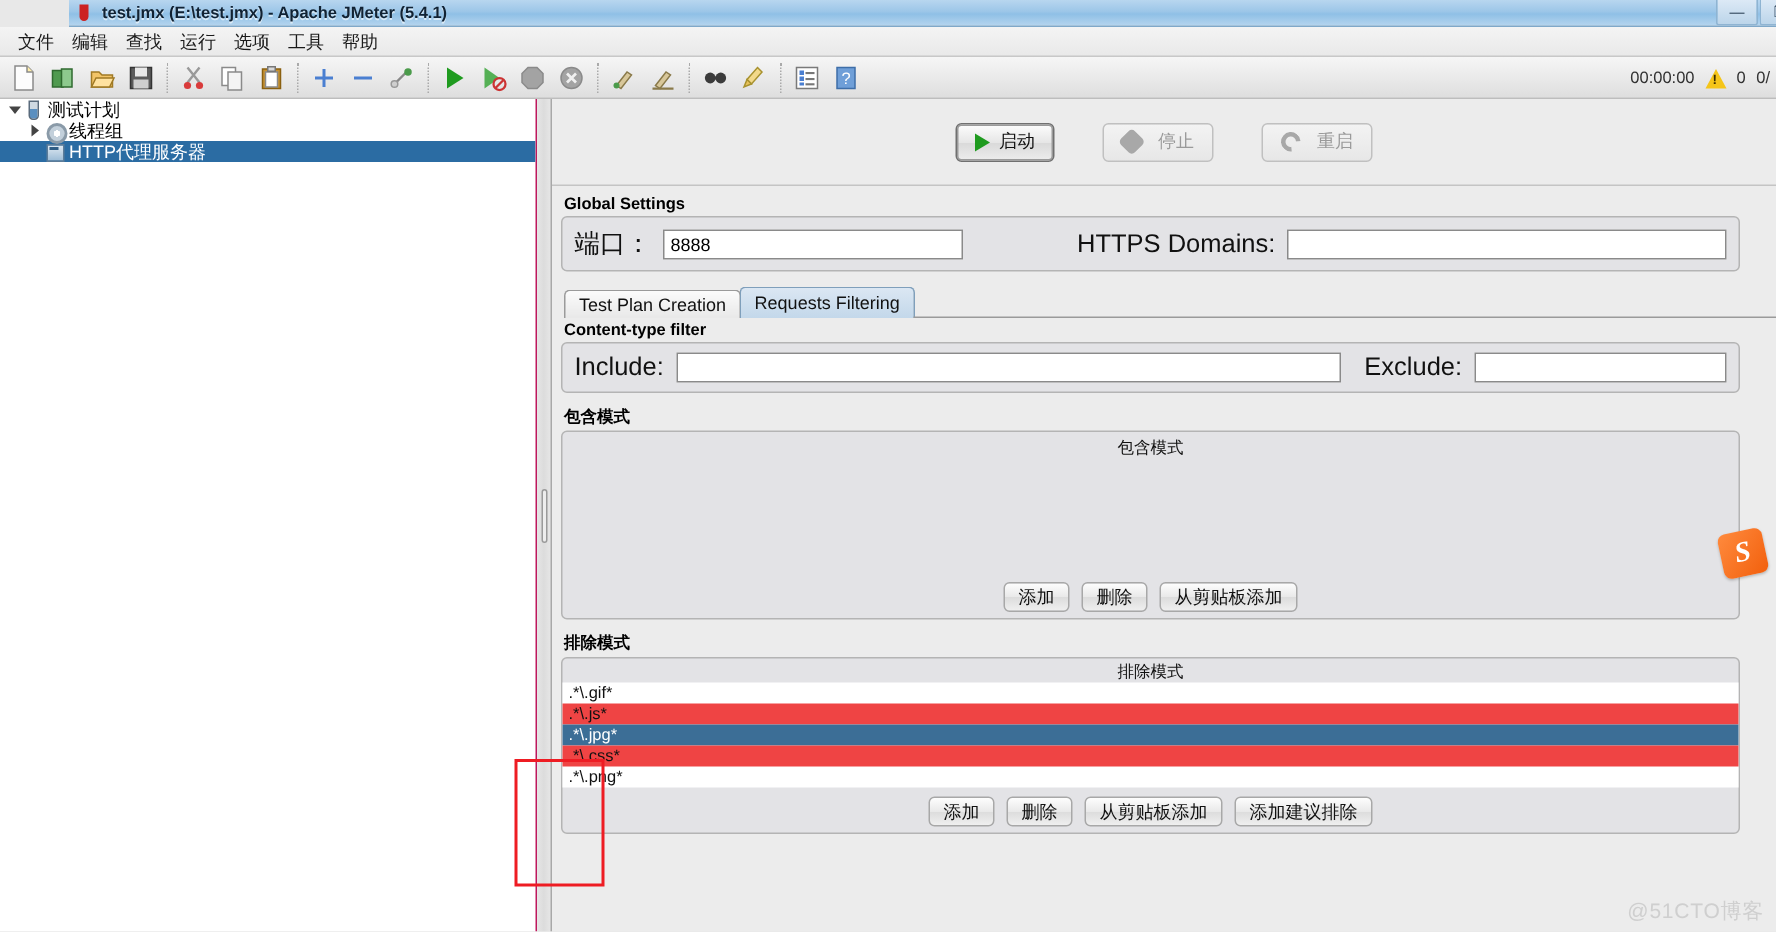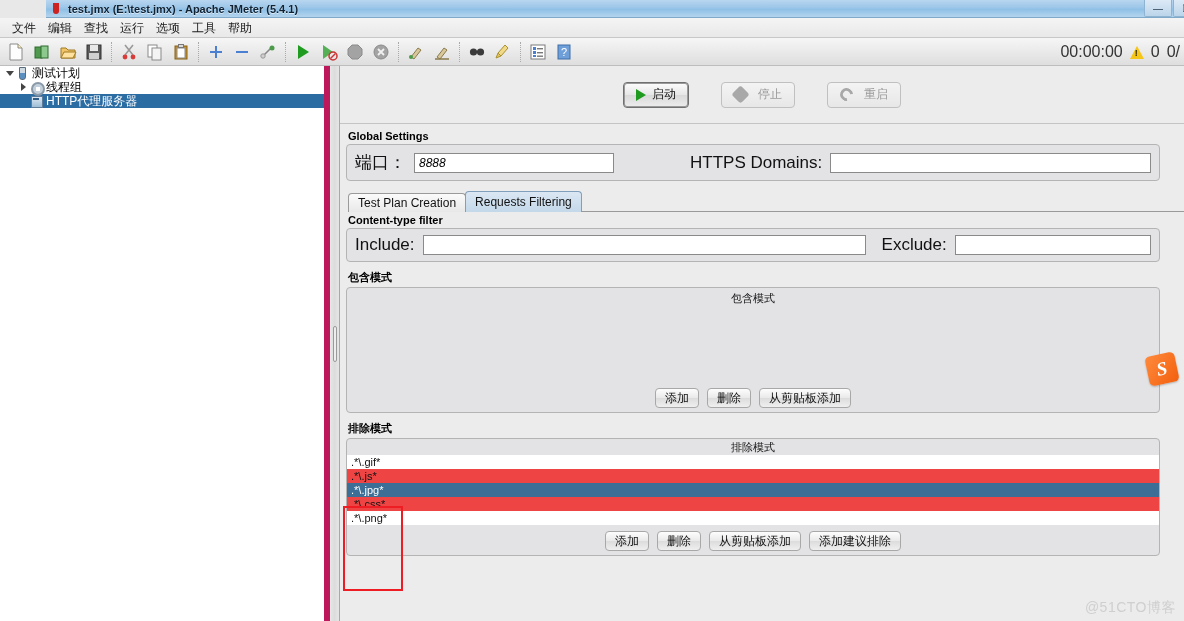--- a/index.html
+++ b/index.html
@@ -67,37 +67,37 @@
     display:flex;align-items:center;padding-left:3px;position:relative;
   }
   .tbtn{
     width:24px;height:24px;margin:0 1px;
     display:flex;align-items:center;justify-content:center;
     position:relative;border:1px solid transparent;border-radius:2px;
   }
   .tsep{ width:1px;height:20px;margin:0 4px;border-left:1px dotted #aaa; }
   .tb-status{
     position:absolute;right:4px;top:0;height:28px;
-    display:flex;align-items:center;gap:7px;font-size:16px;color:#333;
+    display:flex;align-items:center;gap:7px;font-size:11px;color:#333;
   }
   .warn-tri{
     width:0;height:0;border-left:7px solid transparent;border-right:7px solid transparent;
     border-bottom:13px solid #f5c518;position:relative;
   }
   .warn-tri:after{
     content:"!";position:absolute;left:-2px;top:2px;font-size:9px;font-weight:bold;color:#3a2c00;
   }
 
   
   #main{
     position:absolute;left:0;top:66px;right:0;bottom:0;
     display:flex;
   }
   #treepanel{
-    width:330px;background:#fff;border-right:6px solid #be185d;
+    width:358px;background:#fff;border-right:1px solid #be185d;
     position:relative;overflow:hidden;
   }
   #splitter{
     width:10px;background:linear-gradient(to right,#e6e6e6,#dcdcdc,#e6e6e6);
     border-right:1px solid #a8a8a8;
     position:relative;
   }
   #splitter .grip{
     position:absolute;left:3px;top:260px;width:4px;height:36px;
     border:1px solid #9a9a9a;background:#ededed;border-radius:2px;
@@ -436,21 +436,21 @@
         <span class="restart-arc"></span>
         <span>重启</span>
       </span>
     </div>
 
     <div class="sect" style="margin-top:6px;">
       <div class="sect-title">Global Settings</div>
       <div class="sect-body" style="padding:6px 8px;">
         <div class="row">
           <span class="lbl">端口：</span>
-          <span class="tf" style="width:200px;font-style:italic;">8888</span>
+          <span class="tf" style="width:200px;">8888</span>
           <span style="flex:0 0 60px;"></span>
           <span class="lbl">HTTPS Domains:</span>
           <span class="tf" style="flex:1;min-width:200px;"></span>
         </div>
       </div>
     </div>
 
     <div class="tabs">
       <span class="tab">Test Plan Creation</span>
       <span class="tab active">Requests Filtering</span>

